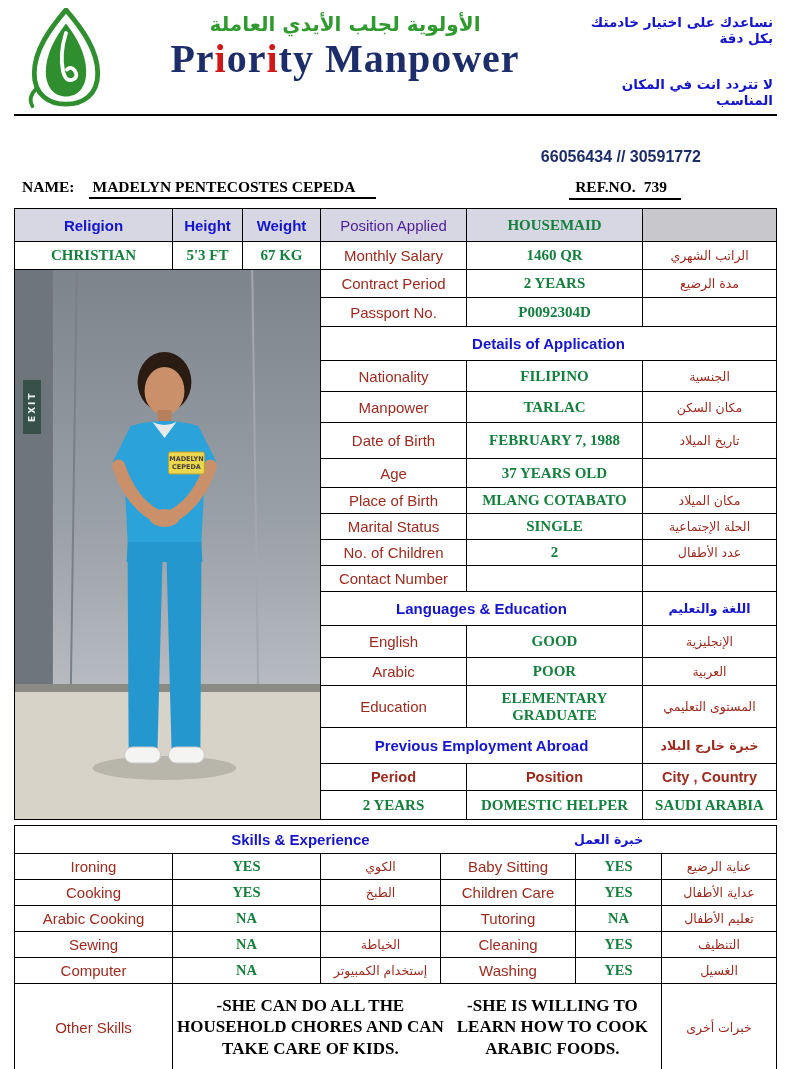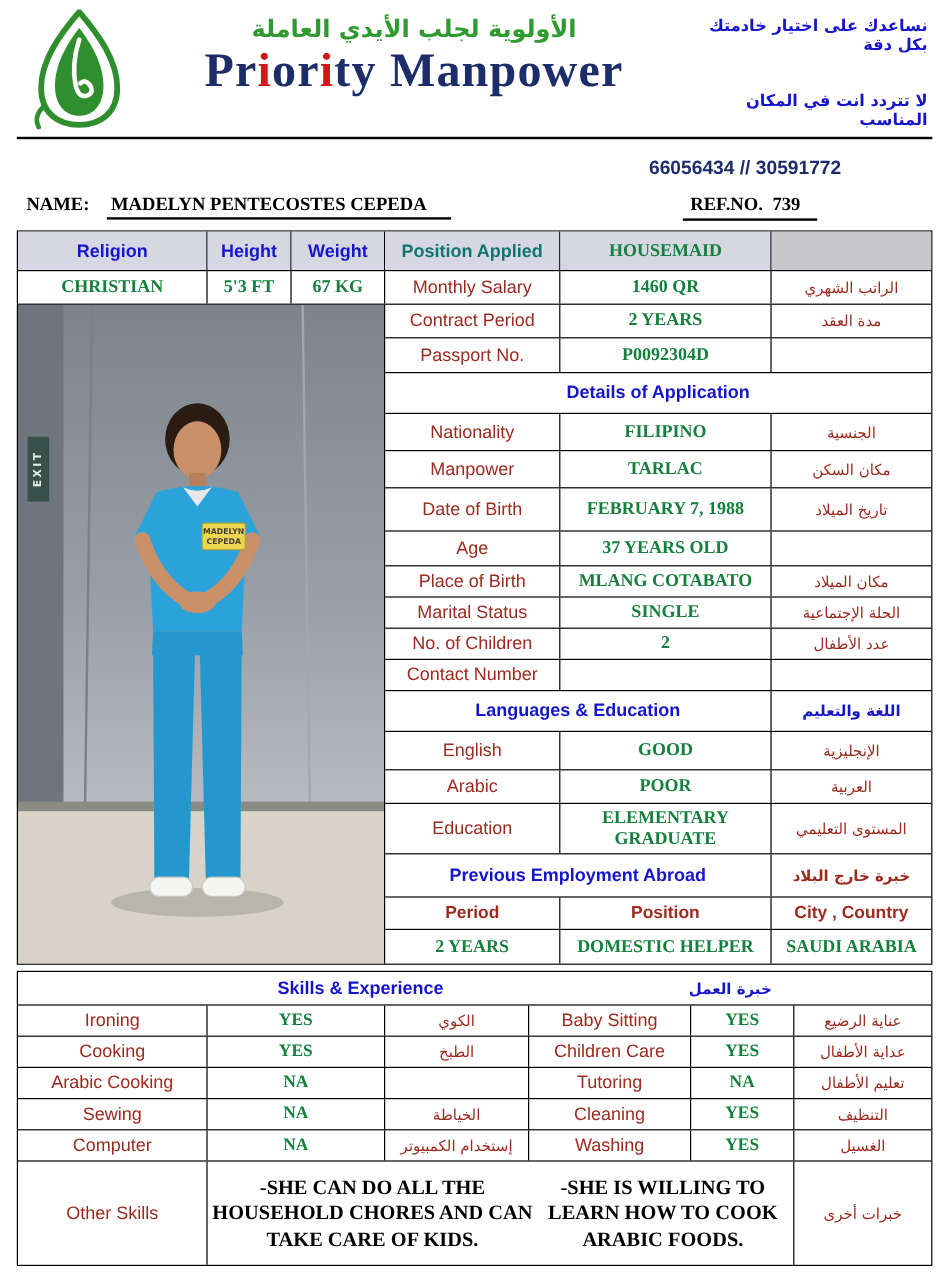--- a/index.html
+++ b/index.html
@@ -9,21 +9,21 @@
     --green:#2f9b2f;
     --red:#d01818;
     --hdrbg:#d6d7e3;
     --graycell:#c8c8cc;
   }
   *{box-sizing:border-box;margin:0;padding:0}
   body{background:#fff;width:791px;font-family:"Liberation Serif",serif;color:#000}
   .page{width:791px;height:1069px;background:#fff;overflow:hidden;position:relative}
 
   
-  .hdr{display:flex;margin:8px 14px 0;height:108px;border-bottom:2px solid #000;align-items:flex-start}
+  .hdr{display:flex;margin:8px 14px 16px;height:108px;border-bottom:2px solid #000;align-items:flex-start}
   .logo{width:104px;height:100px;display:flex;align-items:center;justify-content:center}
   .hdr-mid{flex:1;text-align:center;padding-top:4px}
   .ar-title{font-family:"DejaVu Sans",sans-serif;font-weight:bold;font-size:20px;color:var(--green);direction:rtl}
   .brand{font-family:"Liberation Serif",serif;font-weight:bold;font-size:40px;color:var(--navy);letter-spacing:1px;line-height:1.15}
   .brand .red{color:var(--red)}
   .tagline{width:205px;padding:6px 4px 0 0;text-align:right;direction:rtl;color:var(--blue);
     font-family:"DejaVu Sans",sans-serif;font-weight:bold;font-size:13.5px;height:100px;
     display:flex;flex-direction:column;justify-content:space-between}
   .phones{text-align:right;padding:16px 90px 0 0;font-family:"Liberation Sans",sans-serif;
     font-weight:bold;font-size:16px;color:var(--navy)}
@@ -43,21 +43,21 @@
   .r:last-child{border-bottom:none}
 
   .w158{width:158px}.w70{width:70px}.w78{width:78px}
   .rl{width:146px}.rv{width:176px}.ra{flex:1}
   .h26{height:26px}.h27{height:27px}.h28{height:28px}.h29{height:29px}.h31{height:31px}
   .h32{height:32px}.h33{height:33px}.h34{height:34px}.h36{height:36px}.h42{height:42px}
 
   .hdrbg{background:var(--hdrbg)}
   .graybg{background:var(--graycell)}
   .blue{color:var(--blue);font-family:"Liberation Sans",sans-serif;font-weight:bold;font-size:15px}
-  .sansb{font-family:"Liberation Sans",sans-serif;font-weight:bold;font-size:15px;color:#0f766e}
+  .sansb{font-family:"Liberation Sans",sans-serif;font-weight:normal;font-size:15px;color:#4c1d95}
   .maroon{color:var(--maroon);font-family:"Liberation Sans",sans-serif;font-size:15px}
   .maroonb{color:var(--maroon);font-family:"Liberation Sans",sans-serif;font-weight:bold;font-size:14.5px}
   .serifb{font-family:"Liberation Serif",serif;font-weight:bold;font-size:15px;color:#15803d}
   .ar{font-family:"DejaVu Sans",sans-serif;direction:rtl;font-size:12.5px}
   .ar.maroon,.ar.maroonb{font-size:12.5px}
 
   
   .body-row{display:flex}
   .photo{width:306px;height:549px;border-right:1px solid #000;position:relative;overflow:hidden}
   .photo svg{display:block}
@@ -180,21 +180,21 @@
           <rect x="154" y="477" width="36" height="16" rx="8" fill="#f4f4f2" stroke="#c9c9c6"></rect>
         </svg>
         <div class="exit-sign">EXIT</div>
       </div>
 
       <div class="rcol">
 
         <div class="rr h28">
           <div class="cell rl maroon">Contract Period</div>
           <div class="cell rv serifb">2 YEARS</div>
-          <div class="cell ra ar maroon">مدة العقد</div>
+          <div class="cell ra ar maroon">مدة الرضيع</div>
         </div>
 
         <div class="rr h29">
           <div class="cell rl maroon">Passport No.</div>
           <div class="cell rv serifb">P0092304D</div>
           <div class="cell ra ar maroon"></div>
         </div>
 
         <div class="rr h34">
           <div class="cell span-all blue">Details of  Application</div>

